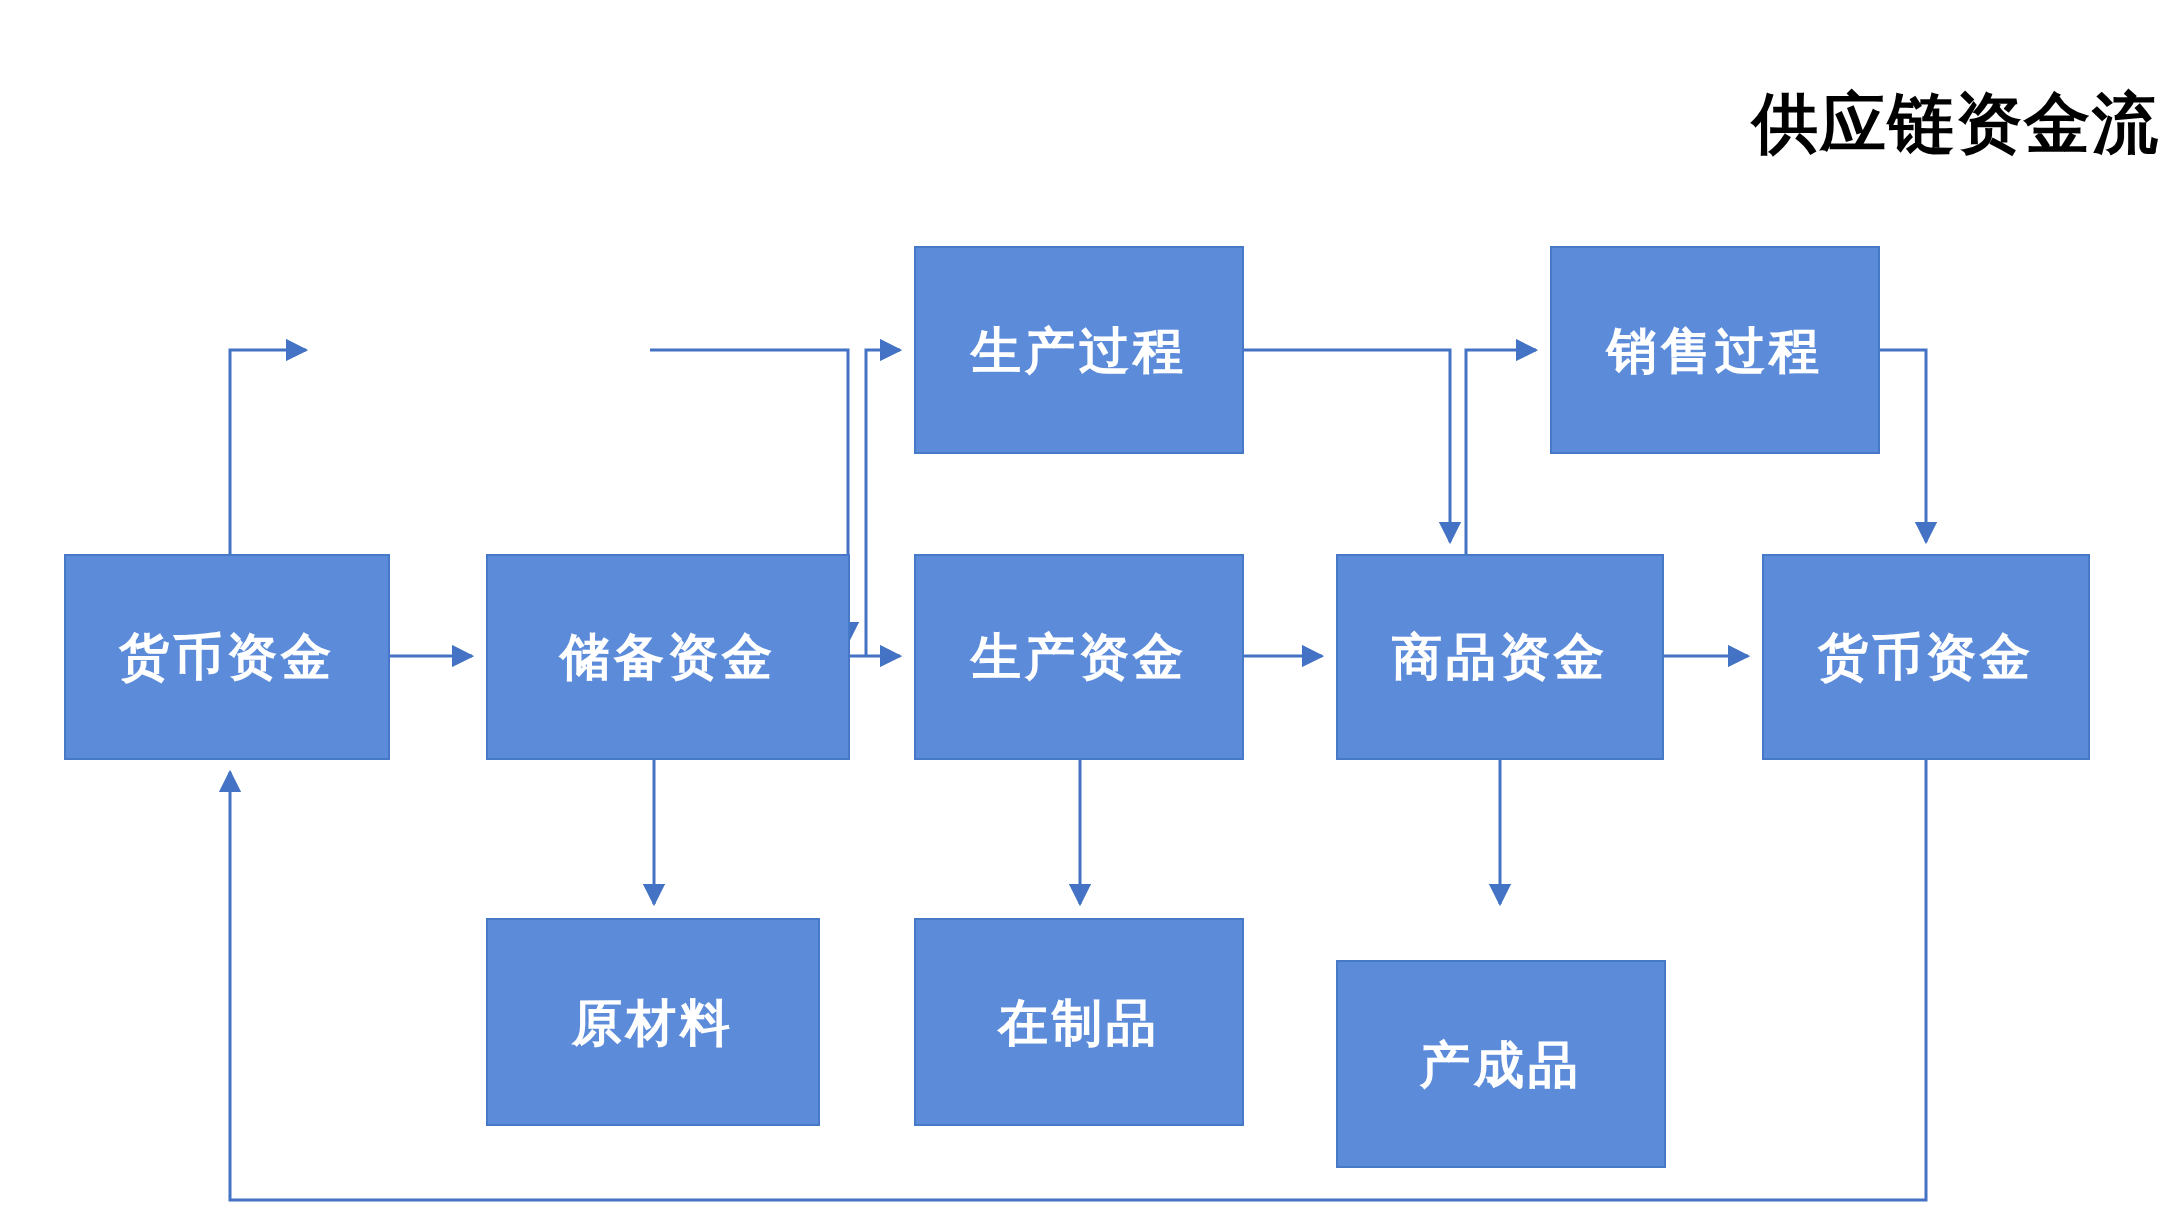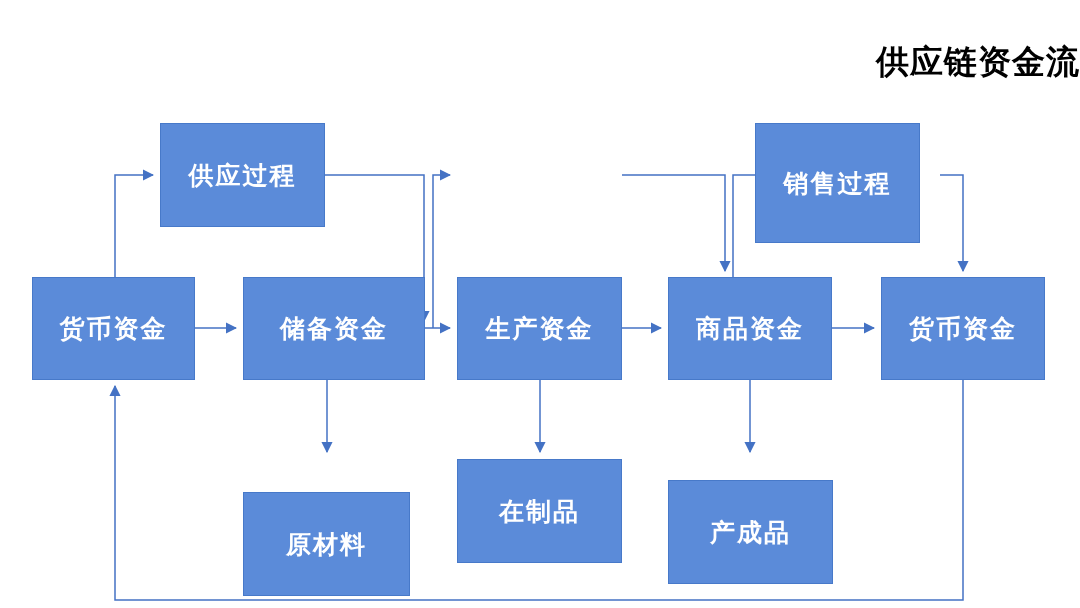--- a/index.html
+++ b/index.html
@@ -37,29 +37,29 @@
     align-items:center;
     justify-content:center;
     color:var(--node-text);
     font-size:25px;
     font-weight:700;
     letter-spacing:2px;
   }
   
   #n-supply      {left:160px;top:123px;width:165px;height:104px;}
   #n-production  {left:457px;top:123px;width:165px;height:104px;}
-  #n-sales       {left:755px;top:123px;width:165px;height:120px;font-family:Liberation Serif, serif;}
+  #n-sales       {left:775px;top:123px;width:165px;height:104px;font-family:Liberation Serif, serif;}
   
   #n-money-l     {left:32px; top:277px;width:163px;height:103px;}
   #n-reserve     {left:243px;top:277px;width:182px;height:103px;}
   #n-prodfund    {left:457px;top:277px;width:165px;height:103px;}
   #n-commodity   {left:668px;top:277px;width:164px;height:103px;}
   #n-money-r     {left:881px;top:277px;width:164px;height:103px;}
   
-  #n-raw         {left:243px;top:459px;width:167px;height:104px;margin-top:33px;}
+  #n-raw         {left:243px;top:459px;width:167px;height:104px;}
   #n-wip         {left:457px;top:459px;width:165px;height:104px;text-align:right;}
   #n-finished    {left:668px;top:480px;width:165px;height:104px;}
 
   svg.connectors{
     position:absolute;left:0;top:0;width:1080px;height:608px;
     pointer-events:none;
   }
   svg.connectors path{
     fill:none;
     stroke:var(--arrow);
@@ -88,21 +88,21 @@
     <path d="M733,277 V175 H768" marker-end="url(#arr)"></path>
     <path d="M622,328 H661" marker-end="url(#arr)"></path>
     <path d="M940,175 H963 V271" marker-end="url(#arr)"></path>
     <path d="M832,328 H874" marker-end="url(#arr)"></path>
     <path d="M327,380 V452" marker-end="url(#arr)"></path>
     <path d="M540,380 V452" marker-end="url(#arr)"></path>
     <path d="M750,380 V452" marker-end="url(#arr)"></path>
     <path d="M963,380 V600 H115 V386" marker-end="url(#arr)"></path>
   </svg>
 
-  <div class="node" id="n-supply">供应过程</div>
+  <div class="node" id="n-production">生产过程</div>
   <div class="node" id="n-sales">销售过程</div>
 
   <div class="node" id="n-money-l">货币资金</div>
   <div class="node" id="n-reserve">储备资金</div>
   <div class="node" id="n-commodity">商品资金</div>
   <div class="node" id="n-prodfund">生产资金</div>
   <div class="node" id="n-money-r">货币资金</div>
 
   <div class="node" id="n-raw">原材料</div>
   <div class="node" id="n-wip">在制品</div>

